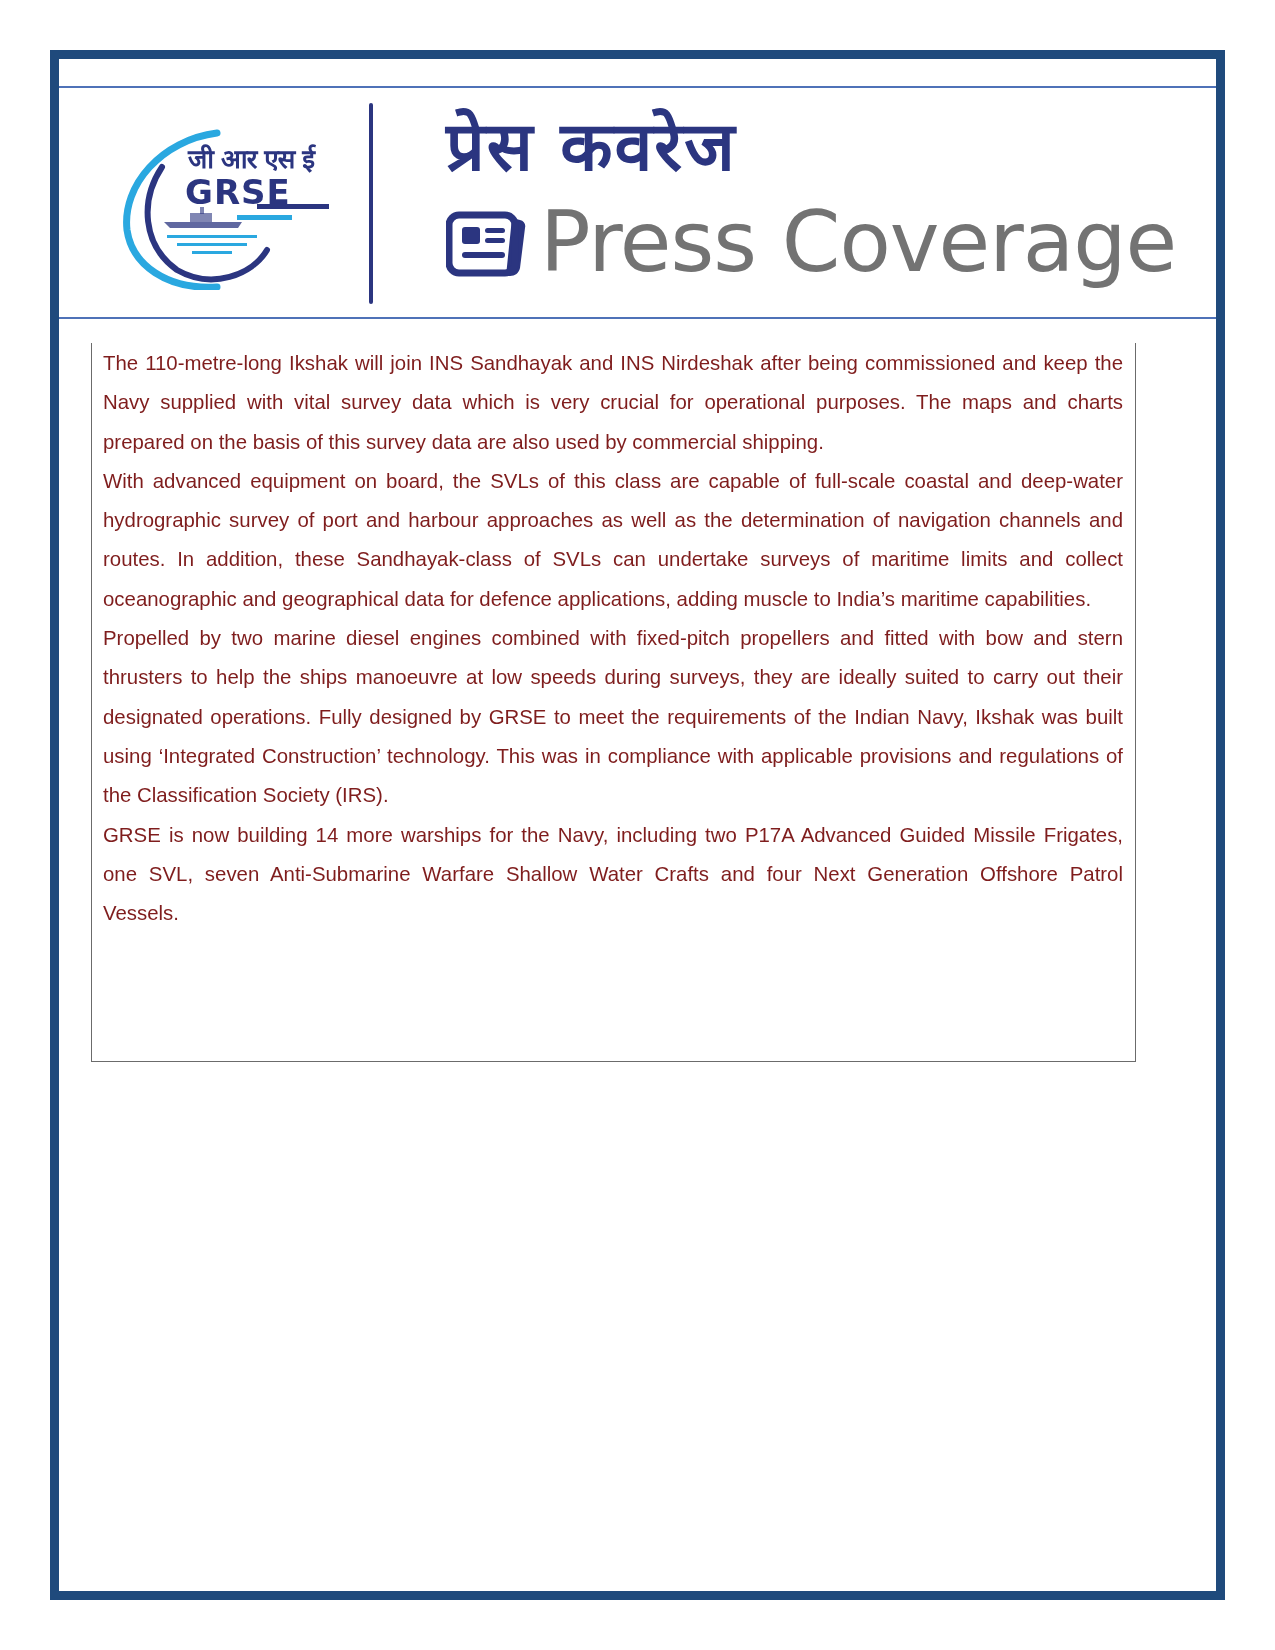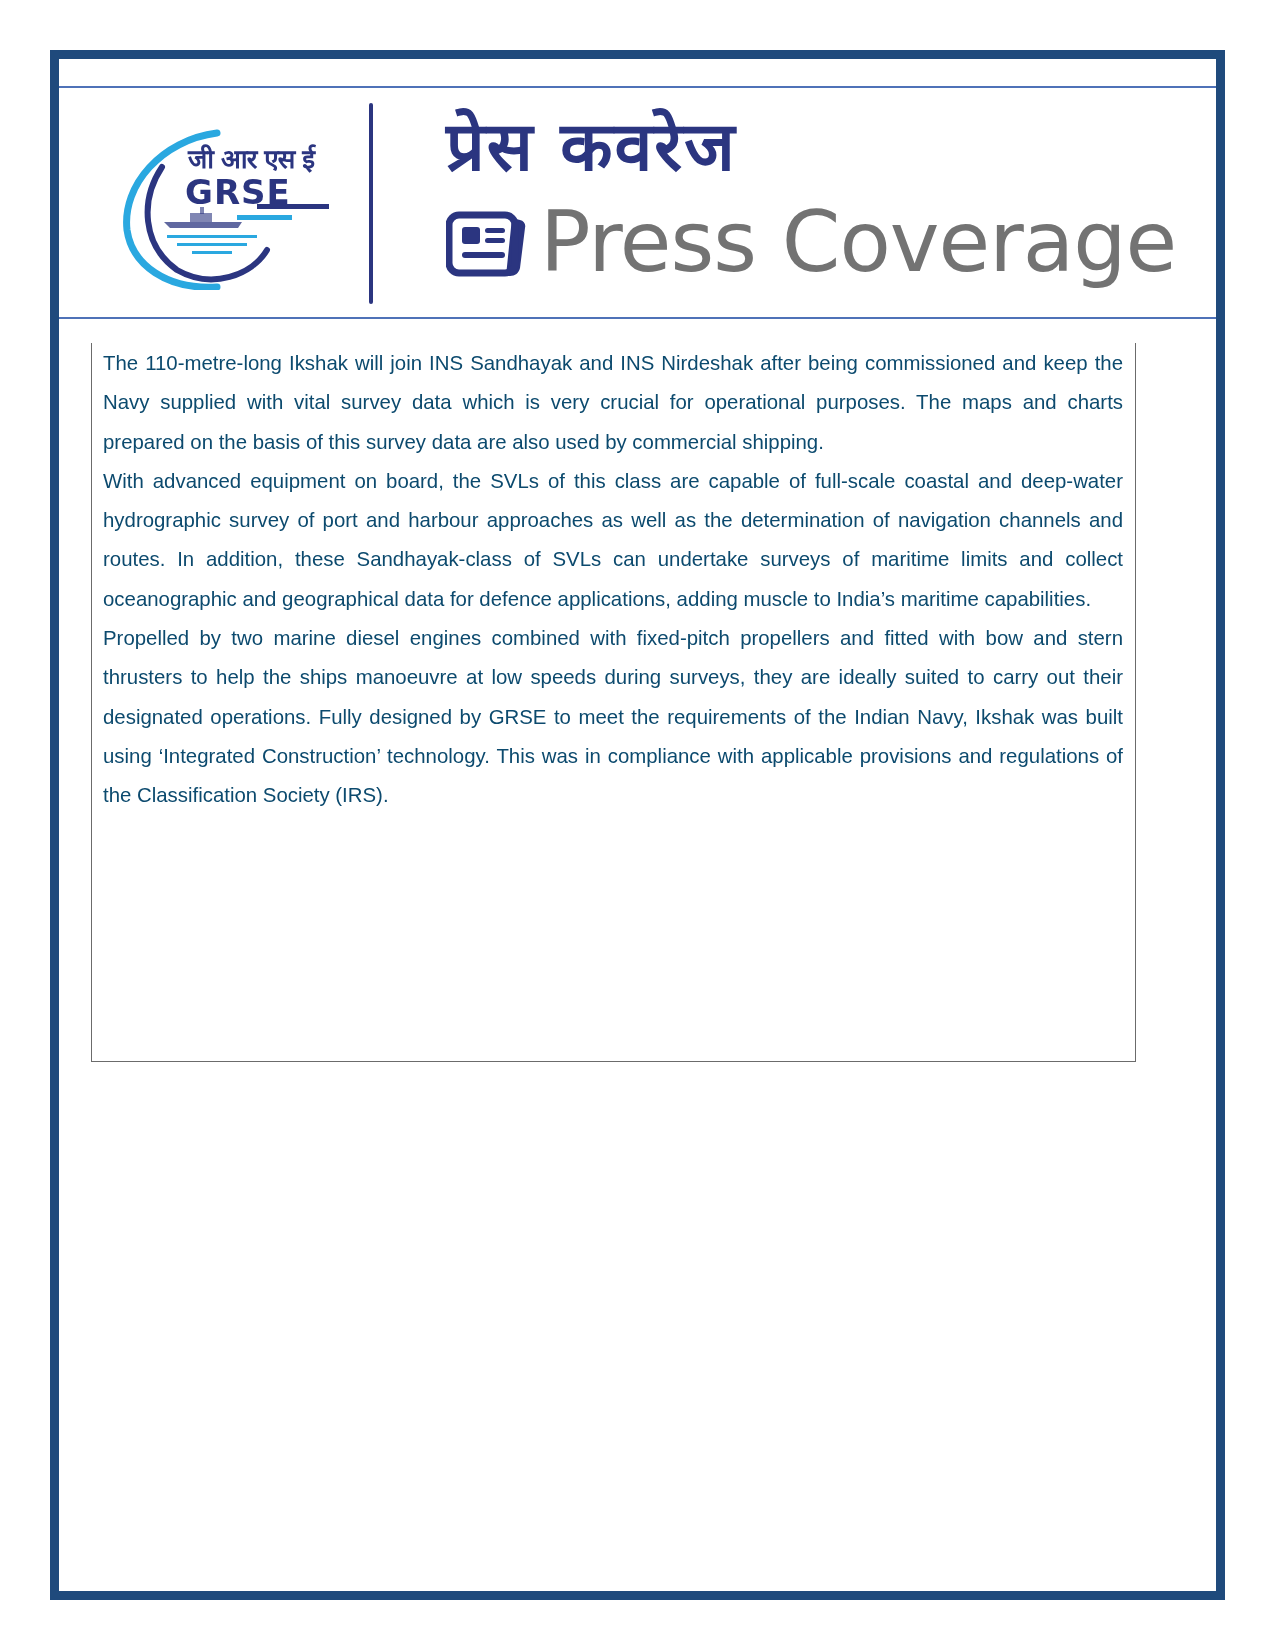--- a/index.html
+++ b/index.html
@@ -57,21 +57,21 @@
     position: absolute; left: 91px; top: 343px;
     width: 1045px; height: 719px;
     border-left: 1px solid #6b6b6b;
     border-right: 1px solid #6b6b6b;
     border-bottom: 1px solid #6b6b6b;
     box-sizing: border-box;
   }
   .article-text {
     position: absolute; left: 103px; top: 344px; width: 1020px;
     font-family: "Liberation Sans", sans-serif;
-    font-size: 20.4px; line-height: 39.3px; color: #0c4a6e;
+    font-size: 20.4px; line-height: 39.3px; color: #7f1d1d;
     text-align: justify;
   }
   .article-text p { margin: 0; }
 </style>
 </head>
 <body>
 
 <div class="page-frame"></div>
 <div class="header-top-line"></div>
 <div class="header-bottom-line"></div>
@@ -110,13 +110,14 @@
   <rect x="16" y="42" width="43" height="6" rx="3" fill="#2b3580"></rect>
 </svg>
 
 <div class="en-title">Press Coverage</div>
 
 <div class="article-box"></div>
 <div class="article-text">
   <p>The 110-metre-long Ikshak will join INS Sandhayak and INS Nirdeshak after being commissioned and keep the Navy supplied with vital survey data which is very crucial for operational purposes. The maps and charts prepared on the basis of this survey data are also used by commercial shipping.</p>
   <p>With advanced equipment on board, the SVLs of this class are capable of full-scale coastal and deep-water hydrographic survey of port and harbour approaches as well as the determination of navigation channels and routes. In addition, these Sandhayak-class of SVLs can undertake surveys of maritime limits and collect oceanographic and geographical data for defence applications, adding muscle to India’s maritime capabilities.</p>
   <p>Propelled by two marine diesel engines combined with fixed-pitch propellers and fitted with bow and stern thrusters to help the ships manoeuvre at low speeds during surveys, they are ideally suited to carry out their designated operations. Fully designed by GRSE to meet the requirements of the Indian Navy, Ikshak was built using ‘Integrated Construction’ technology. This was in compliance with applicable provisions and regulations of the Classification Society (IRS).</p>
+  <p>GRSE is now building 14 more warships for the Navy, including two P17A Advanced Guided Missile Frigates, one SVL, seven Anti-Submarine Warfare Shallow Water Crafts and four Next Generation Offshore Patrol Vessels.</p>
 </div>
 
 </body></html>

